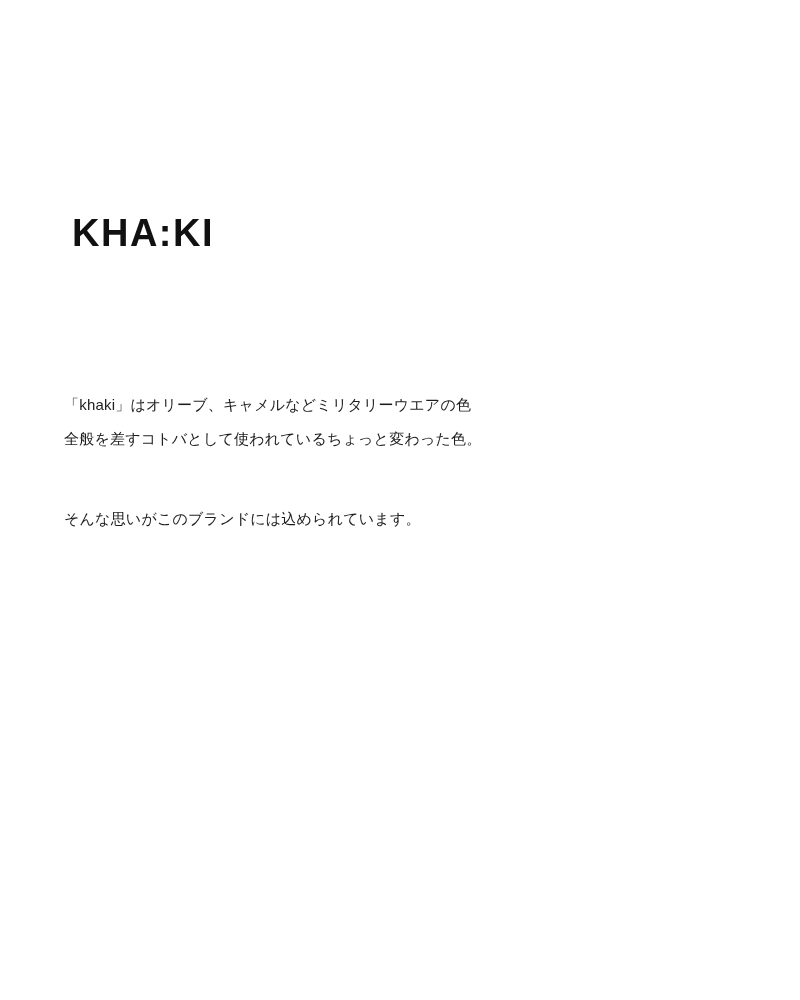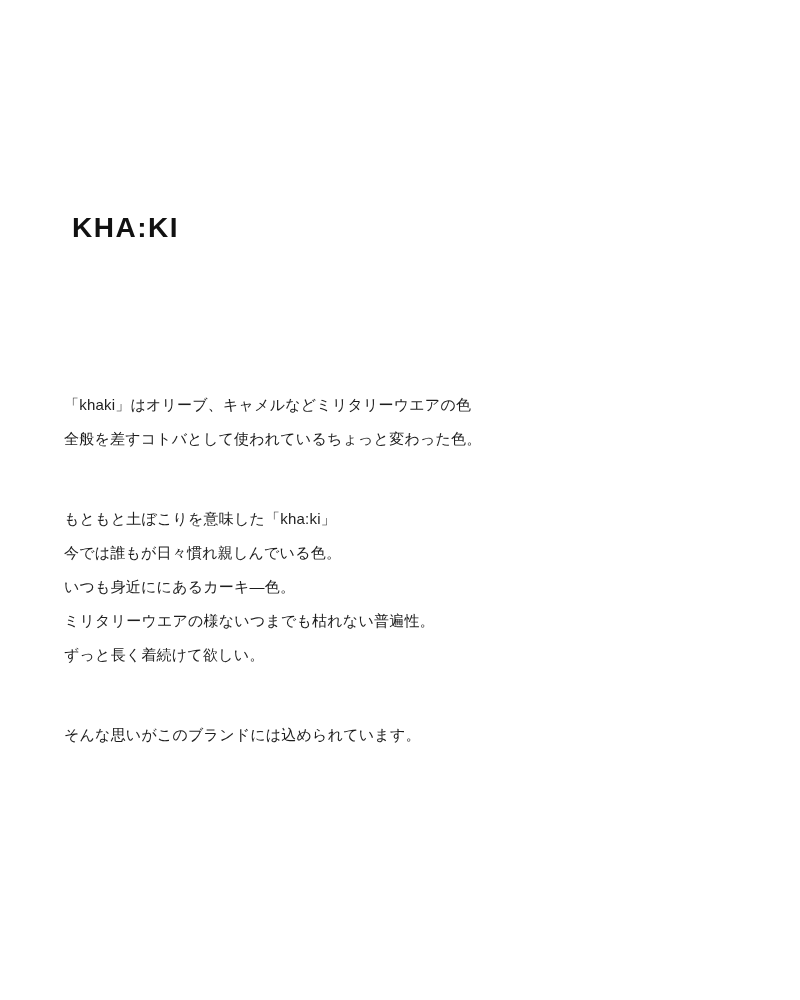--- a/index.html
+++ b/index.html
@@ -19,21 +19,21 @@
     width: 800px;
     height: 1000px;
     background: #ffffff;
   }
   .brand-logo {
     position: absolute;
     left: 72px;
     top: 214px;
     font-family: "Liberation Sans", sans-serif;
     font-weight: bold;
-    font-size: 28px;
+    font-size: 38px;
     letter-spacing: 1.5px;
     color: #111111;
     line-height: 1;
   }
   .body-copy {
     position: absolute;
     left: 64px;
     top: 388px;
     width: 680px;
   }
@@ -63,27 +63,20 @@
 
   <div class="brand-logo">KHA:KI</div>
 
   <div class="body-copy">
 
     <p class="para para-lead">
       <span class="line">「khaki」はオリーブ、キャメルなどミリタリーウエアの色</span>
       <span class="line">全般を差すコトバとして使われているちょっと変わった色。</span>
     </p>
 
-    <p class="para para-mid">
-      <span class="line">もともと土ぼこりを意味した「kha:ki」</span>
-      <span class="line">今では誰もが日々慣れ親しんでいる色。</span>
-      <span class="line">いつも身近ににあるカーキ―色。</span>
-      <span class="line">ミリタリーウエアの様ないつまでも枯れない普遍性。</span>
-      <span class="line">ずっと長く着続けて欲しい。</span>
-    </p>
 
     <p class="para para-closing">
       <span class="line">そんな思いがこのブランドには込められています。</span>
     </p>
 
   </div>
 
 </div>
 
 </body></html>

